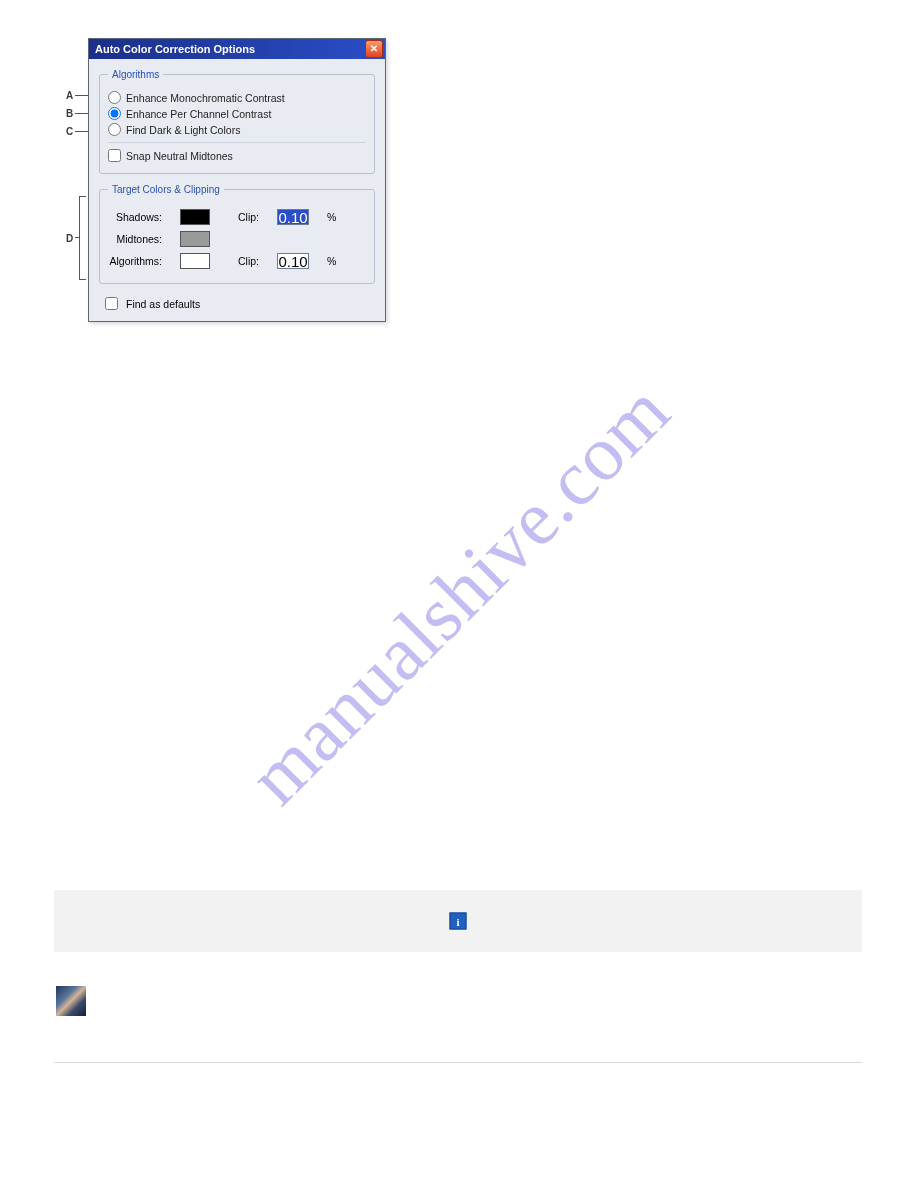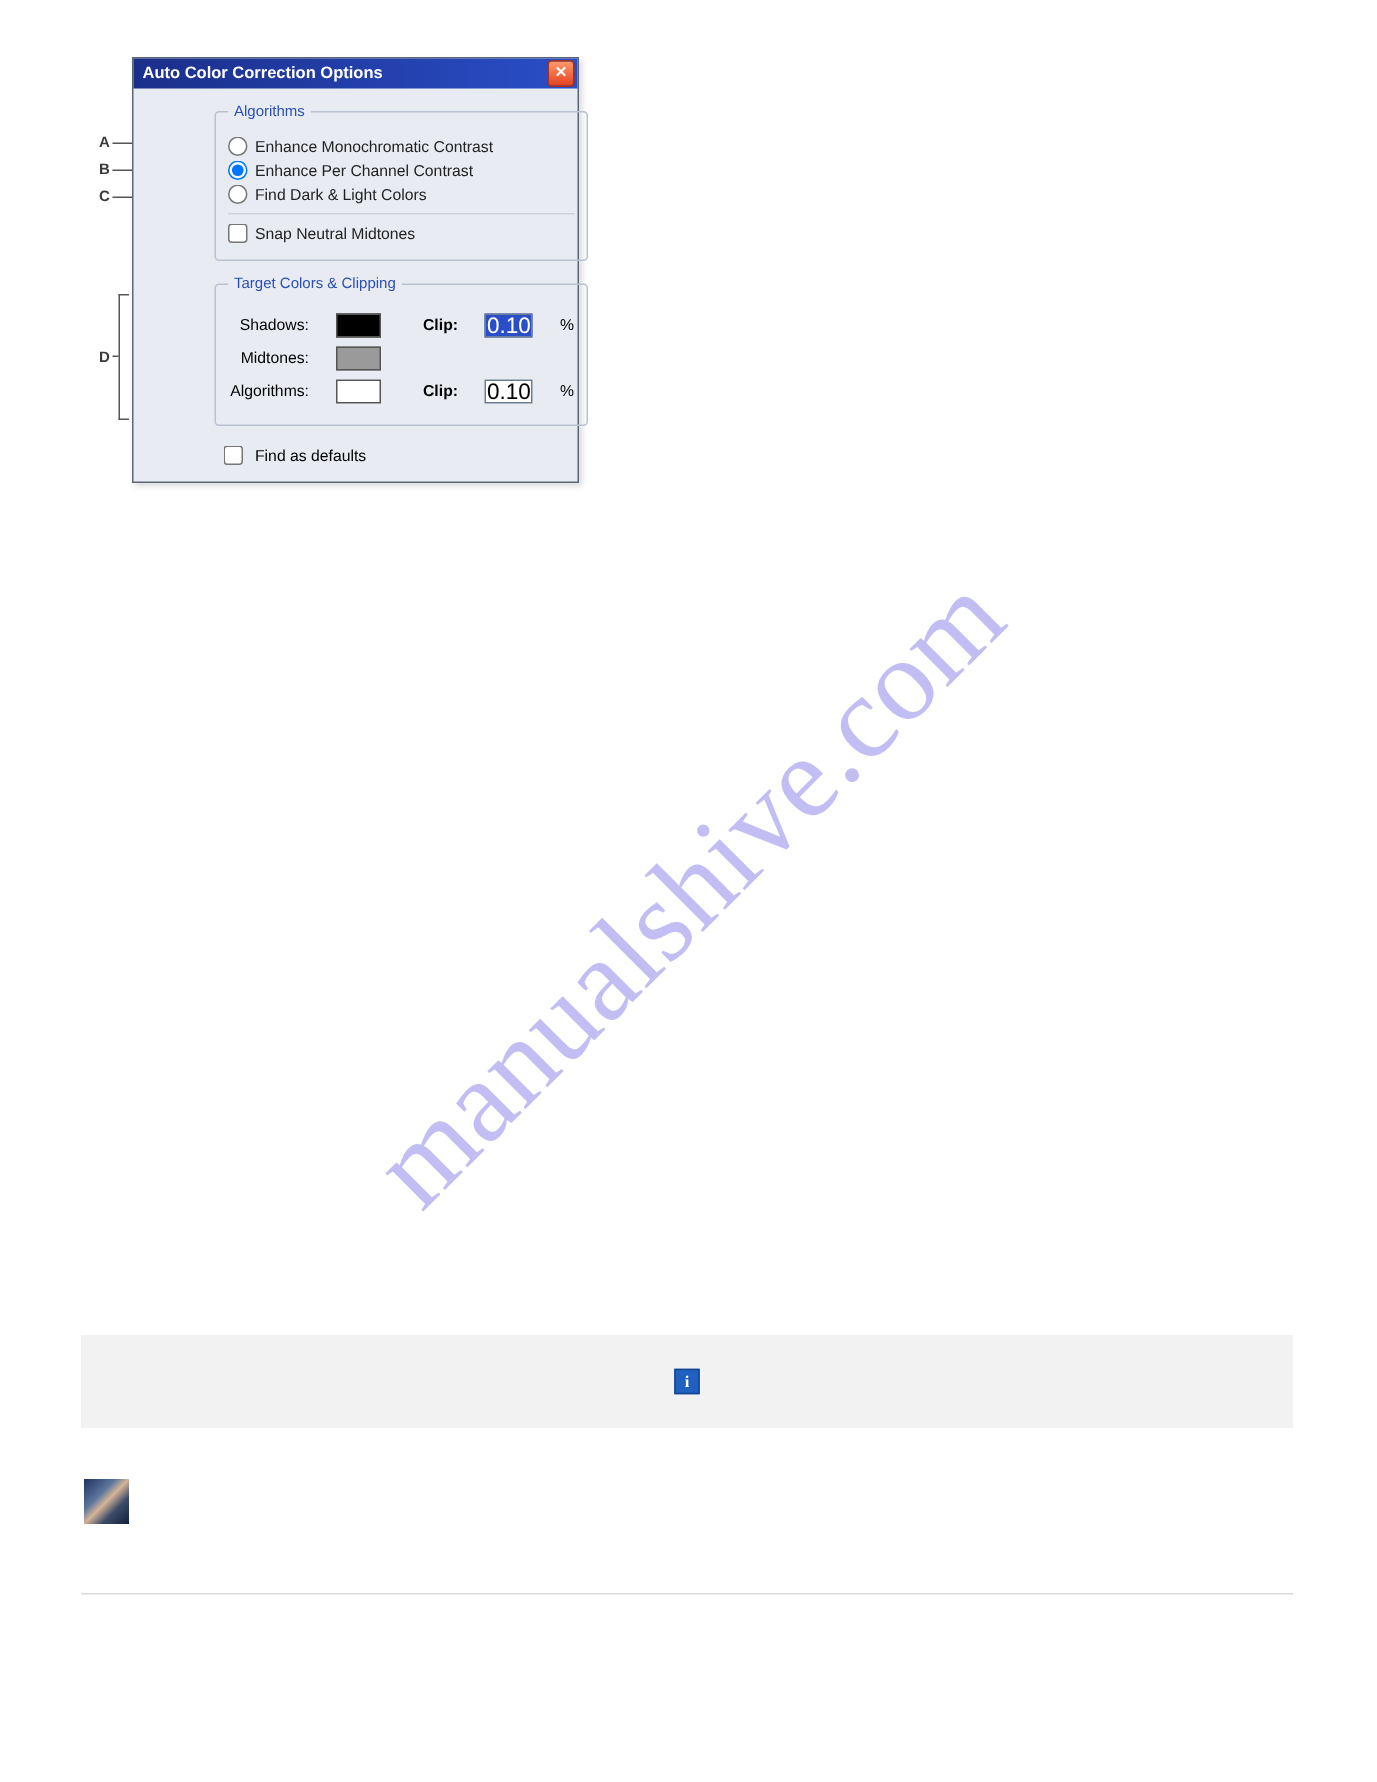--- a/index.html
+++ b/index.html
@@ -84,21 +84,21 @@
     font-size: 10px;
     font-weight: bold;
     line-height: 1;
     cursor: pointer;
   }
   .dialog-body {
     padding: 10px 10px 8px 10px;
     display: flex;
     gap: 10px;
   }
-  .left-col { flex: 1; margin-left: 44px; }
+  .left-col { flex: 1; }
   .right-col { width: 64px; display: flex; flex-direction: column; gap: 4px; padding-top: 2px;}
   .win-btn {
     border: 1px solid #8d9bb0;
     border-radius: 3px;
     background: linear-gradient(#fdfdfd,#e6e9ef);
     font-size: 11px;
     padding: 1px 0;
     text-align: center;
     cursor: pointer;
   }
@@ -131,21 +131,21 @@
     display: flex;
     align-items: center;
     gap: 18px;
     margin: 6px 0;
     font-size: 10.5px;
   }
   .target-row .lbl { width: 54px; text-align: right; }
   .swatch {
     width: 28px; height: 14px; border: 1px solid #555;
   }
-  .clip-lbl { margin-left: 10px; font-weight: bold; }
+  .clip-lbl { margin-left: 10px; }
   .clip-input {
     width: 30px; height: 14px;
     border: 1px solid #6b7b91;
     font-size: 15px;
     text-align: center;
     padding: 0;
   }
   .clip-input.selected {
     background: #2a4ec8;
     color: #fff;

